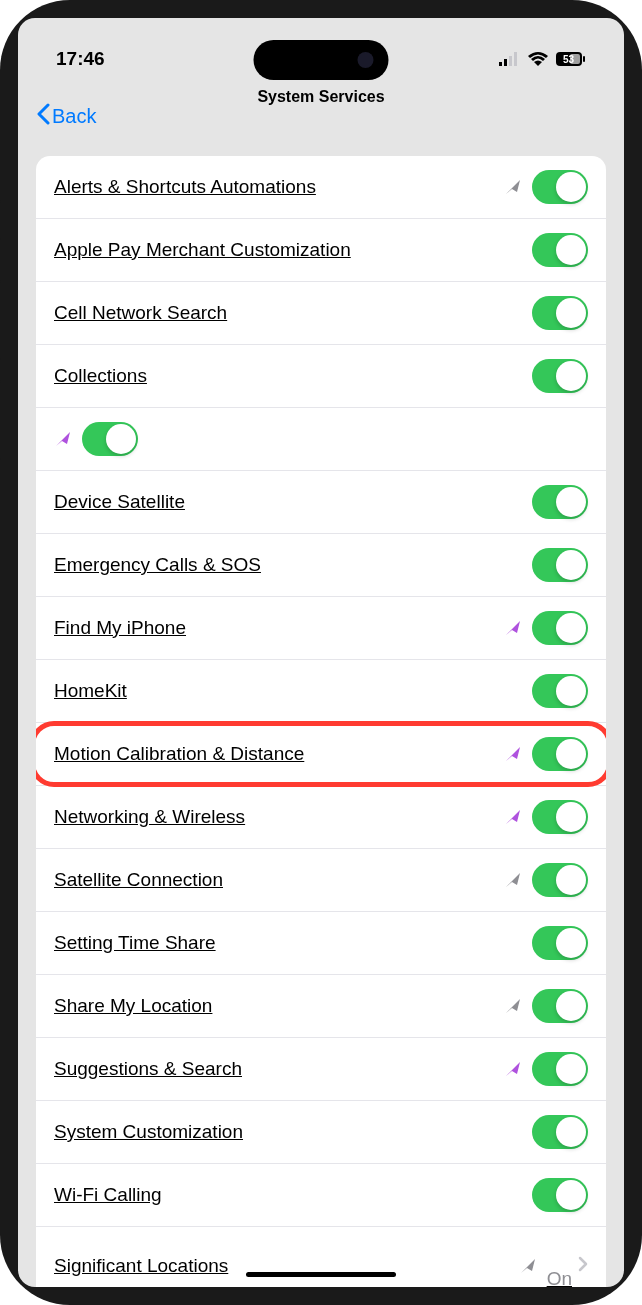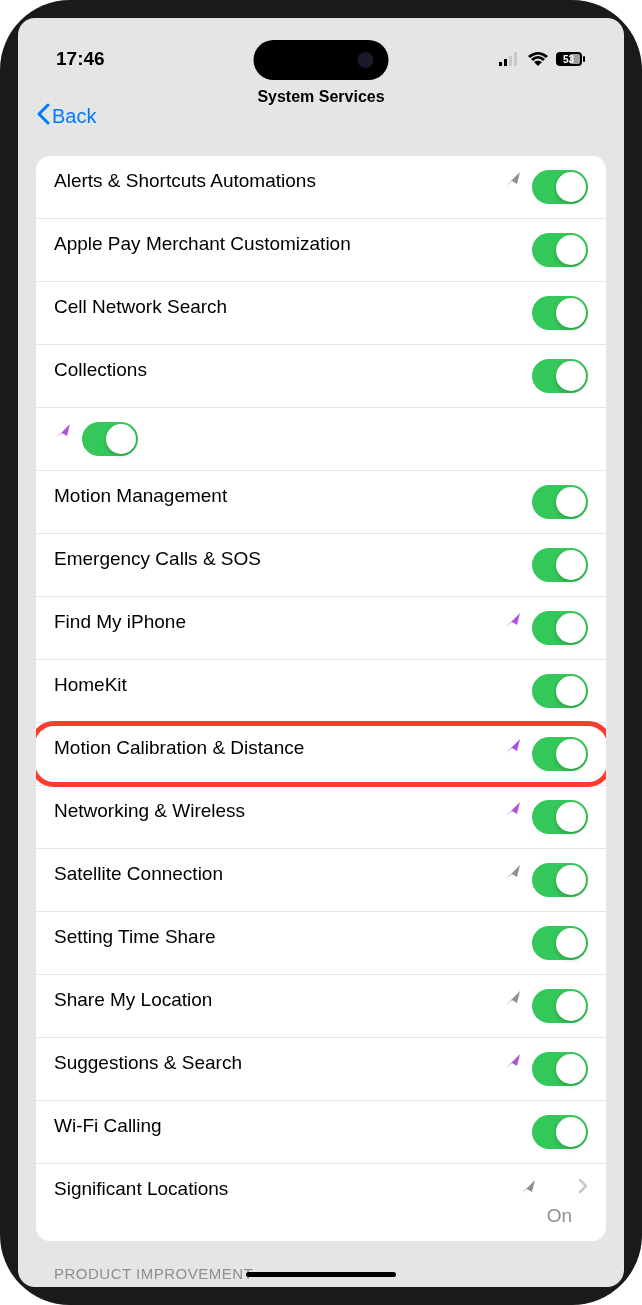--- a/index.html
+++ b/index.html
@@ -90,25 +90,26 @@
       height: calc(100% - 126px);
       overflow: hidden;
     }
     .list {
       background: #fff;
       border-radius: 14px;
       overflow: hidden;
     }
     .row {
       display: flex;
-      align-items: flex-start;
+      align-items: center;
       padding: 14px 18px;
       border-bottom: 1px solid #e5e5ea;
       min-height: 56px;
       position: relative;
+      text-decoration: underline;
     }
     .row:last-child { border-bottom: none; }
     .row-label {
       flex: 1;
       font-size: 19px;
       color: #000;
     }
     .location-arrow {
       margin-right: 10px;
       display: flex;
@@ -252,21 +253,21 @@
           </div>
           <div class="row">
             <span class="location-arrow purple">
               <svg width="18" height="18" viewBox="0 0 18 18">
                 <path d="M2 16 L16 2 L13 14 L8 11 Z" fill="#af52de"></path>
               </svg>
             </span>
             <div class="toggle"></div>
           </div>
           <div class="row">
-            <span class="row-label">Motion Management</span>
+            <span class="row-label">Device Satellite</span>
             <div class="toggle"></div>
           </div>
           <div class="row">
             <span class="row-label">Emergency Calls &amp; SOS</span>
             <div class="toggle"></div>
           </div>
           <div class="row">
             <span class="row-label">Find My iPhone</span>
             <span class="location-arrow purple">
               <svg width="18" height="18" viewBox="0 0 18 18">
@@ -320,20 +321,24 @@
             </span>
             <div class="toggle"></div>
           </div>
           <div class="row">
             <span class="row-label">Suggestions &amp; Search</span>
             <span class="location-arrow purple">
               <svg width="18" height="18" viewBox="0 0 18 18">
                 <path d="M2 16 L16 2 L13 14 L8 11 Z" fill="#af52de"></path>
               </svg>
             </span>
+            <div class="toggle"></div>
+          </div>
+          <div class="row">
+            <span class="row-label">System Customization</span>
             <div class="toggle"></div>
           </div>
           <div class="row">
             <span class="row-label">Wi-Fi Calling</span>
             <div class="toggle"></div>
           </div>
           <div class="row">
             <span class="row-label">Significant Locations</span>
             <span class="location-arrow gray">
               <svg width="18" height="18" viewBox="0 0 18 18">

